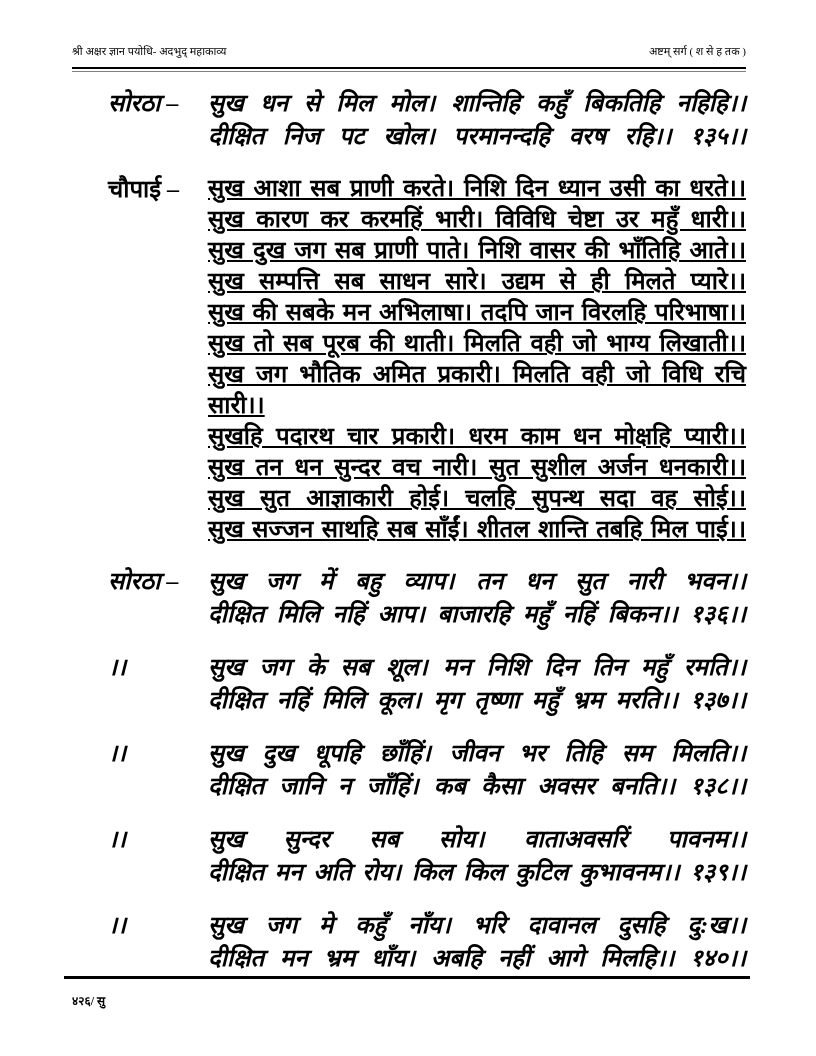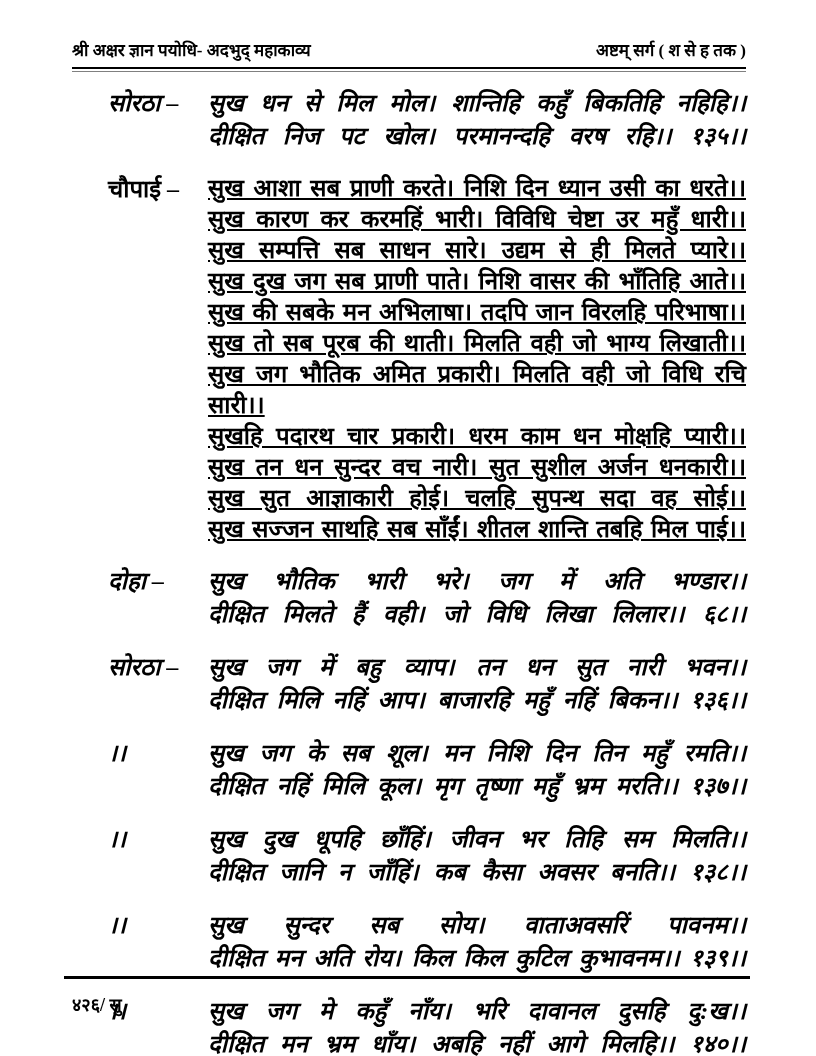--- a/index.html
+++ b/index.html
@@ -6,21 +6,21 @@
   body {
     width:816px; height:1056px; position:relative; overflow:hidden;
     color:#000; font-family:"Liberation Serif", "DejaVu Serif", serif;
   }
   .page {
     position:relative; width:816px; height:1056px; box-sizing:border-box;
     padding:40px 70px 0 72px; background:#ffffff;
   }
   .header {
     display:flex; justify-content:space-between; align-items:flex-end;
-    font-weight:bold; font-size:17px; line-height:22px;
+    font-weight:normal; font-size:11px; line-height:22px;
   }
   .rule-double {
     margin-top:5px; height:2px;
     border-top:2px solid #000; border-bottom:1px solid #808080;
   }
   .verses { margin-top:4px; padding-left:36px; }
   .block { display:flex; align-items:flex-start; margin-top:20px; }
   .block:first-child { margin-top:15px; }
   .block-label {
     width:100px; flex-shrink:0; font-weight:bold; font-size:24px; line-height:33px;
@@ -32,21 +32,21 @@
     text-align:justify; text-align-last:justify; word-spacing:2px;
   }
   .block.chaupai .vline { line-height:31px;text-decoration:underline; }
   .block.italic .vline, .block.italic .block-label { font-style:italic; }
   .footer-rule {
     position:absolute; left:64px; right:66px; top:976px;
     border-top:3px solid #000;
   }
   .footer {
     position:absolute; left:72px; top:992px;
-    font-weight:bold; font-size:18px;
+    font-weight:bold; font-size:12px;
   }
 </style>
 </head>
 <body>
 
 <div class="page">
 
   <div class="header">
     <span>श्री अक्षर ज्ञान पयोधि- अदभुद् महाकाव्य</span>
     <span>अष्टम् सर्ग ( श से ह तक )</span>
@@ -60,36 +60,29 @@
         <div class="block-lines">
           <div class="vline">सुख धन से मिल मोल। शान्तिहि कहुँ बिकतिहि नहिहि।।</div>
           <div class="vline">दीक्षित निज पट खोल। परमानन्दहि वरष रहि।। १३५।।</div>
         </div>
       </div>
       <div class="block chaupai">
         <div class="block-label">चौपाई –</div>
         <div class="block-lines">
           <div class="vline">सुख आशा सब प्राणी करते। निशि दिन ध्यान उसी का धरते।।</div>
           <div class="vline">सुख कारण कर करमहिं भारी। विविधि चेष्टा उर महुँ धारी।।</div>
+          <div class="vline">सुख दुख जग सब प्राणी पाते। निशि वासर की भाँतिहि आते।।</div>
           <div class="vline">सुख सम्पत्ति सब साधन सारे। उद्यम से ही मिलते प्यारे।।</div>
-          <div class="vline">सुख दुख जग सब प्राणी पाते। निशि वासर की भाँतिहि आते।।</div>
           <div class="vline">सुख की सबके मन अभिलाषा। तदपि जान विरलहि परिभाषा।।</div>
           <div class="vline">सुख तो सब पूरब की थाती। मिलति वही जो भाग्य लिखाती।।</div>
           <div class="vline">सुख जग भौतिक अमित प्रकारी। मिलति वही जो विधि रचि सारी।।</div>
           <div class="vline">सुखहि पदारथ चार प्रकारी। धरम काम धन मोक्षहि प्यारी।।</div>
           <div class="vline">सुख तन धन सुन्दर वच नारी। सुत सुशील अर्जन धनकारी।।</div>
           <div class="vline">सुख सुत आज्ञाकारी होई। चलहि सुपन्थ सदा वह सोई।।</div>
           <div class="vline">सुख सज्जन साथहि सब साँईं। शीतल शान्ति तबहि मिल पाई।।</div>
-        </div>
-      </div>
-      <div class="block italic">
-        <div class="block-label">दोहा –</div>
-        <div class="block-lines">
-          <div class="vline">सुख भौतिक भारी भरे। जग में अति भण्डार।।</div>
-          <div class="vline">दीक्षित मिलते हैं वही। जो विधि लिखा लिलार।। ६८।।</div>
         </div>
       </div>
       <div class="block italic">
         <div class="block-label">सोरठा –</div>
         <div class="block-lines">
           <div class="vline">सुख जग में बहु व्याप। तन धन सुत नारी भवन।।</div>
           <div class="vline">दीक्षित मिलि नहिं आप। बाजारहि महुँ नहिं बिकन।। १३६।।</div>
         </div>
       </div>
       <div class="block italic">

